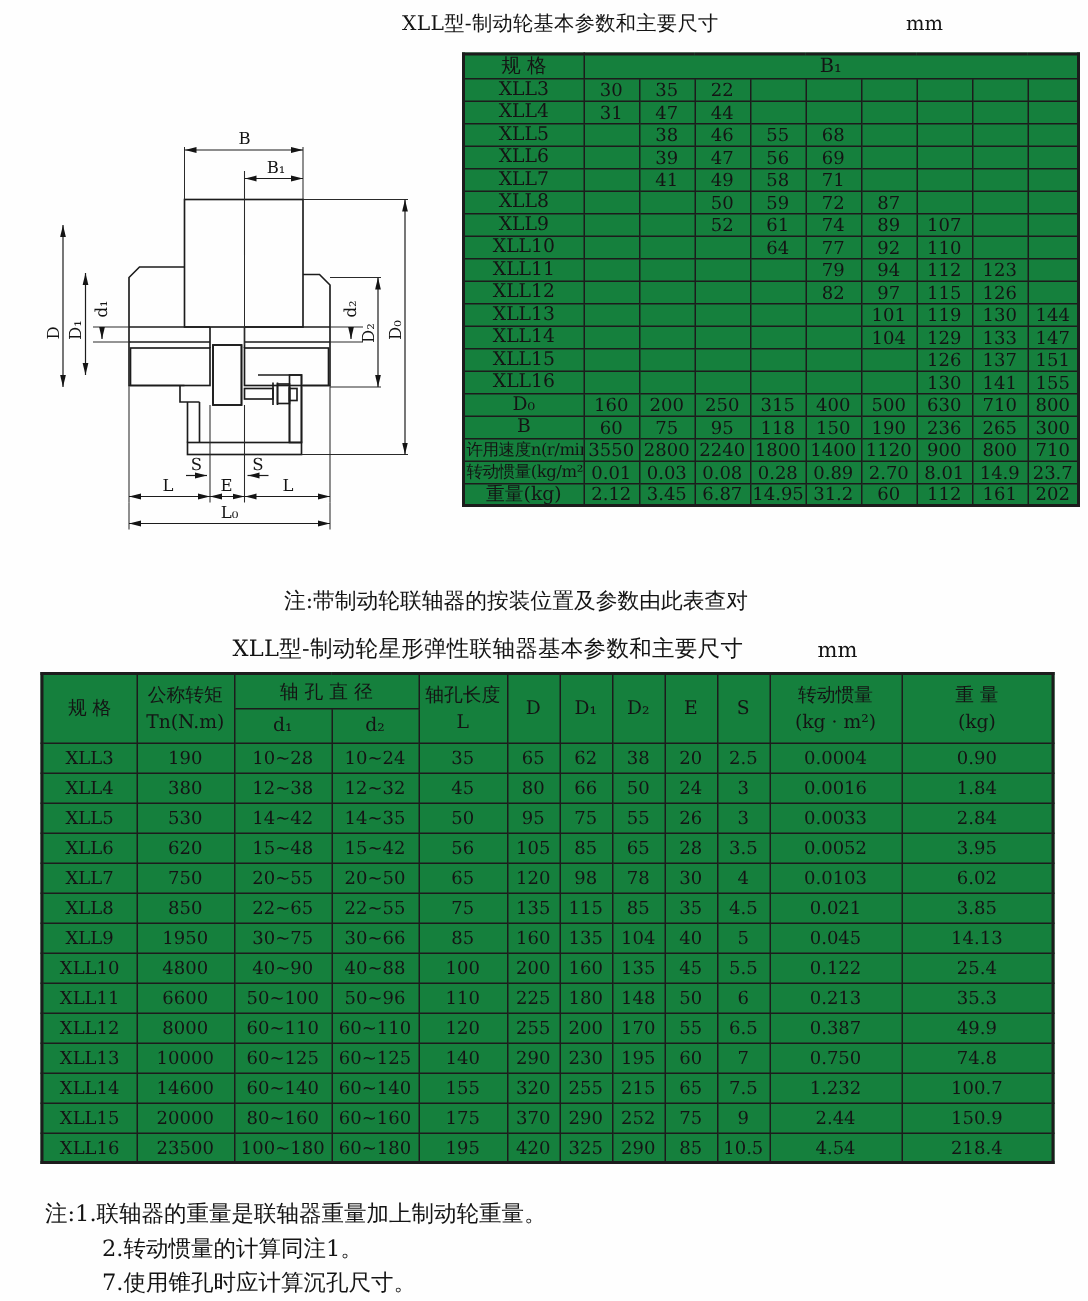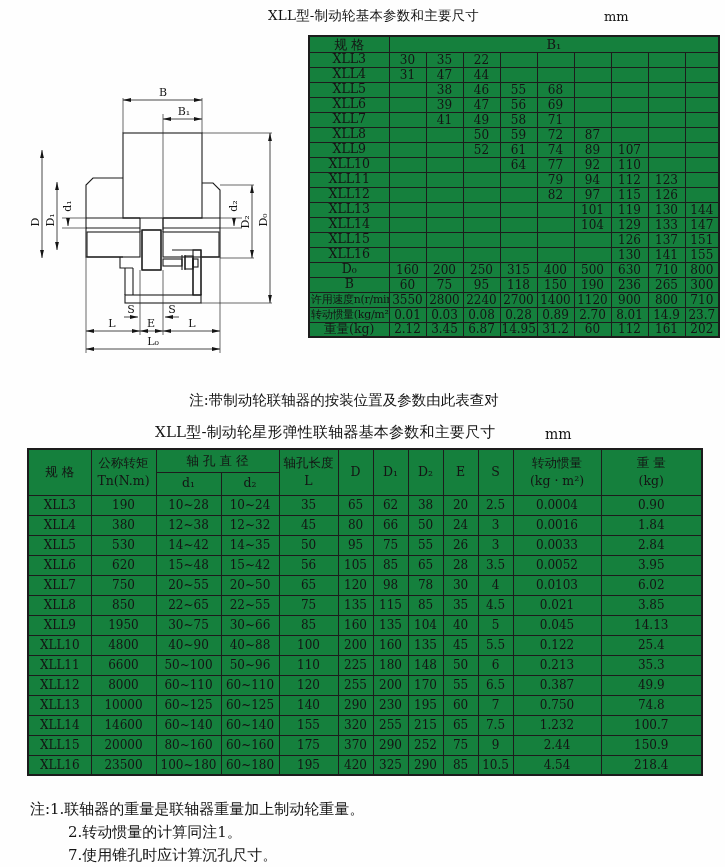--- a/index.html
+++ b/index.html
@@ -346,21 +346,21 @@
           <td>190</td>
           <td>236</td>
           <td>265</td>
           <td>300</td>
         </tr>
         <tr>
           <td class="spec small">许用速度n(r/min)</td>
           <td>3550</td>
           <td>2800</td>
           <td>2240</td>
-          <td>2700</td>
+          <td>1800</td>
           <td>1400</td>
           <td>1120</td>
           <td>900</td>
           <td>800</td>
           <td>710</td>
         </tr>
         <tr>
           <td class="spec small">转动惯量(kg/m²)</td>
           <td>0.01</td>
           <td>0.03</td>

